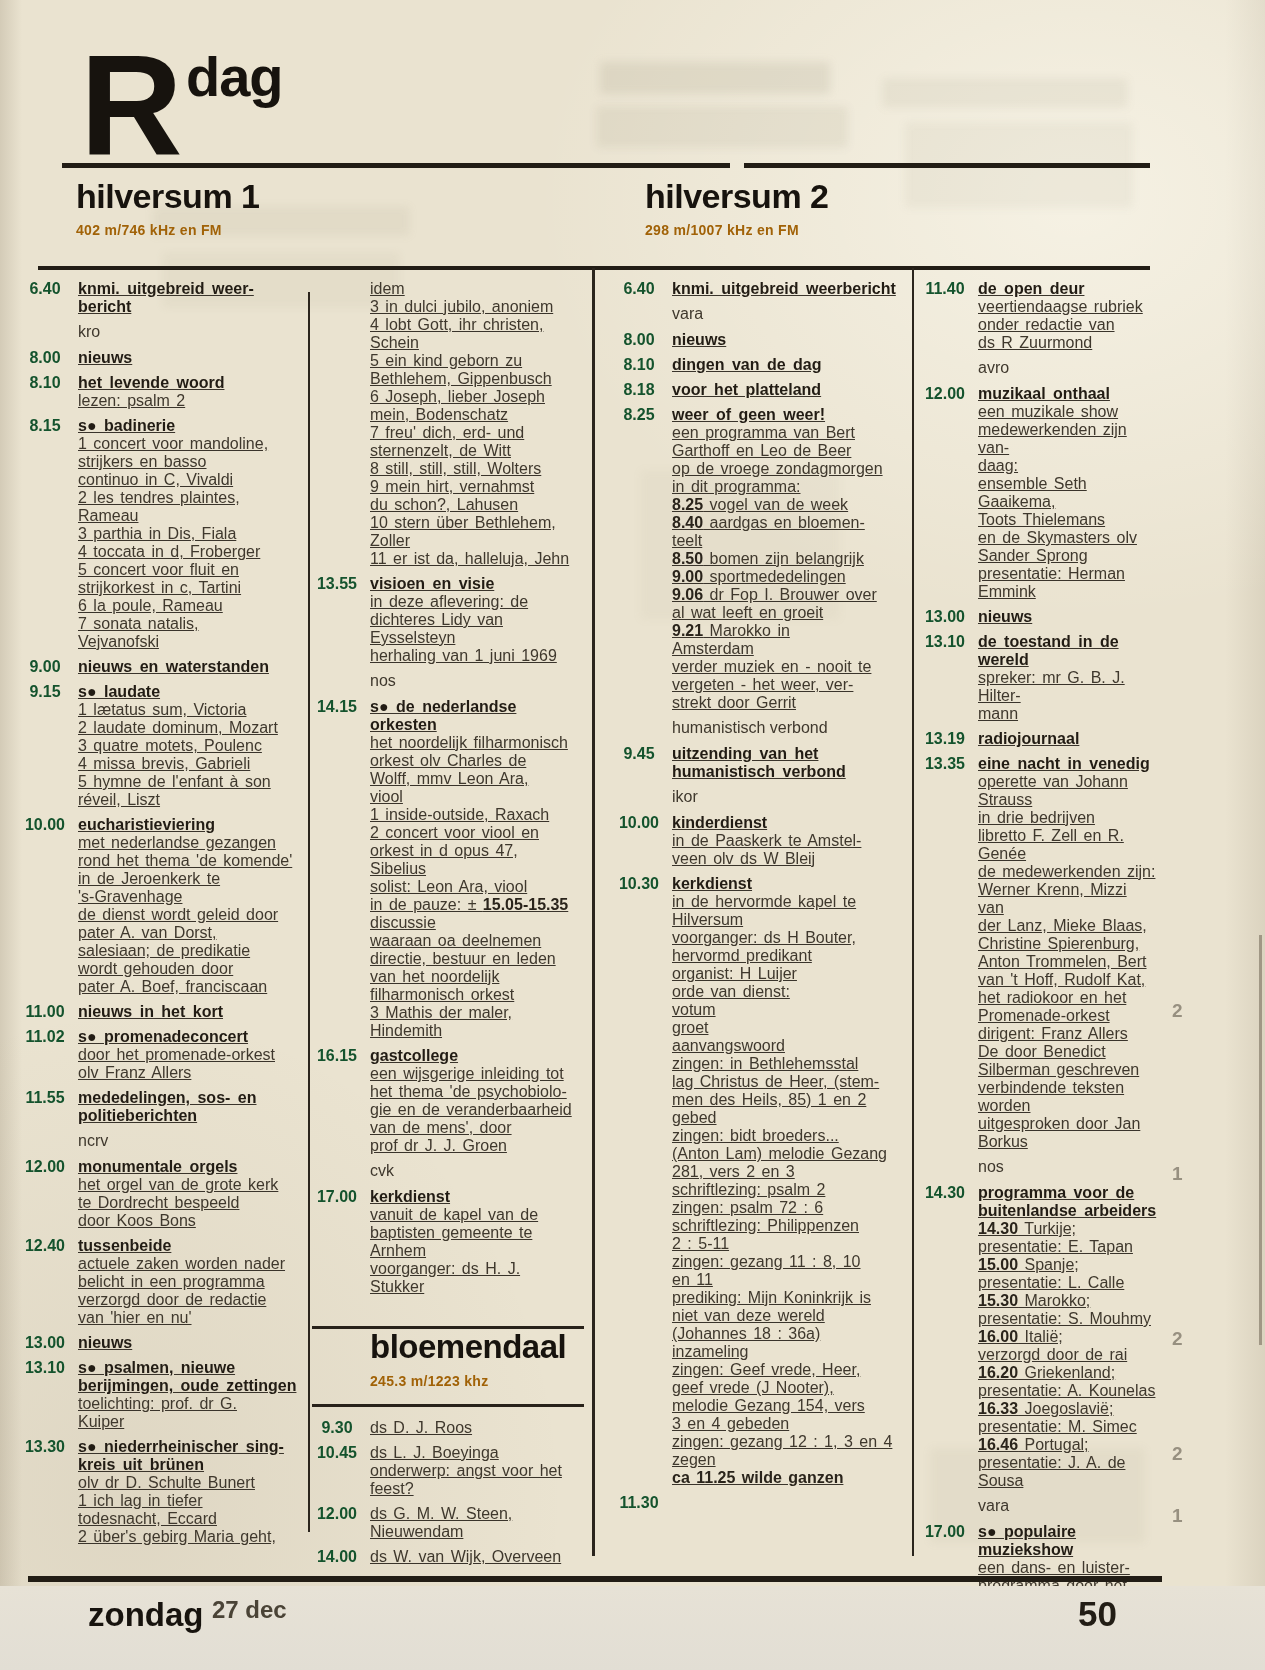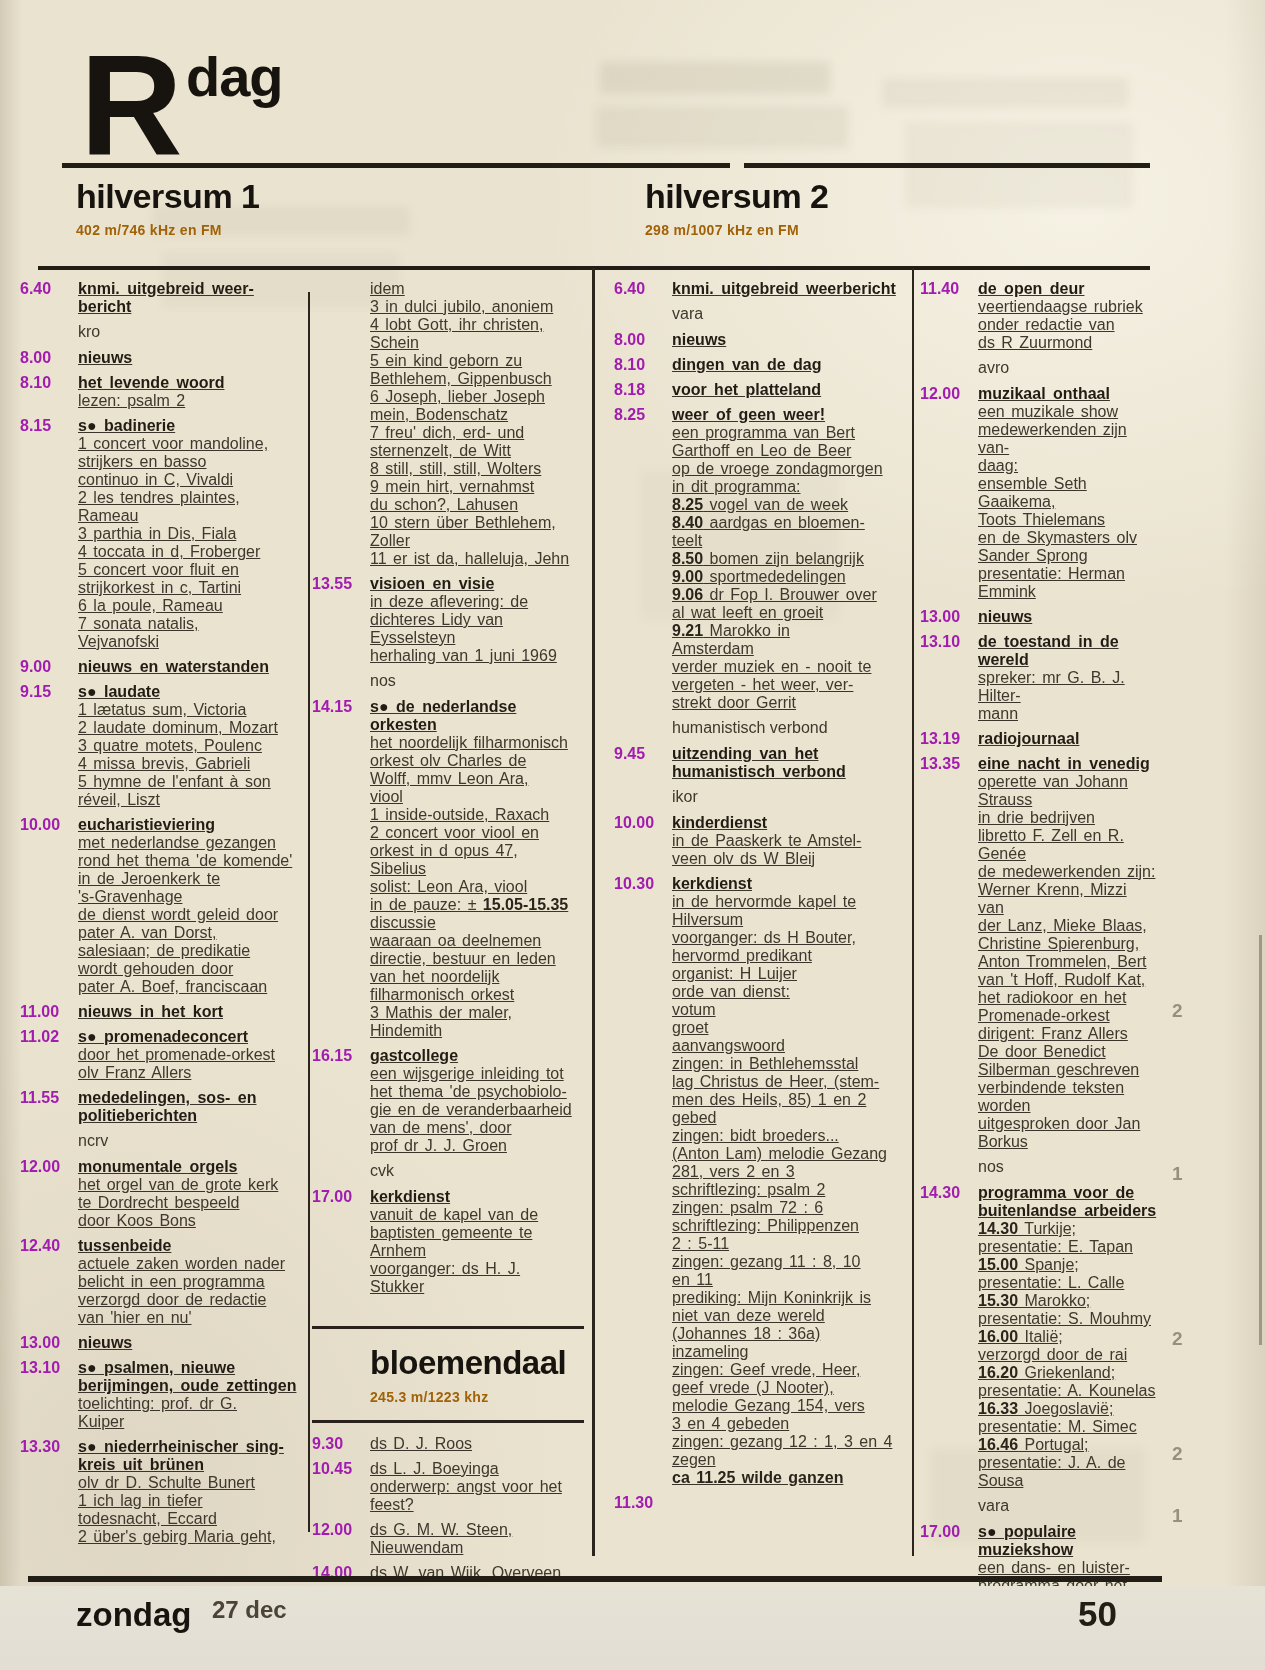--- a/index.html
+++ b/index.html
@@ -38,35 +38,35 @@
   .v2{left:592px;top:268px;width:3px;height:1288px;}
   .v3{left:912px;top:268px;width:2px;height:1288px;}
 
   .col{position:absolute;top:280px;font-size:16px;line-height:18px;}
   .c1{left:20px;width:282px;}
   .c2{left:312px;width:272px;}
   .c3{left:614px;width:292px;}
   .c4{left:920px;width:238px;}
 
   .entry{display:flex;margin-bottom:7px;}
-  .time{flex:0 0 50px;text-align:left;padding-right:8px;font-weight:bold;color:#a21caf;white-space:nowrap;}
+  .time{flex:0 0 50px;text-align:center;padding-right:8px;font-weight:bold;color:#14532d;white-space:nowrap;}
   .body{flex:1;word-spacing:2px;text-decoration:underline;}
   .title{font-weight:bold;color:#221c14;word-spacing:3px;}
   .line{color:#3f382d;}
   .b{font-weight:bold;color:#2a241b;}
   .broadcaster{margin:5px 0 8px 58px;color:#3f382d;}
 
-  .station-block{margin:30px 0 12px 0;border-top:3px solid #28221a;border-bottom:3px solid #28221a;padding:16px 0 14px 58px;}
+  .station-block{margin:30px 0 12px 0;border-top:3px solid #28221a;border-bottom:3px solid #28221a;padding:0 0 14px 58px;}
   .station-block .station-name{font-size:33px;}
   .station-block .station-freq{margin-top:7px;}
   .bl-entries .entry{margin-bottom:4px;margin-top:7px;}
 
   .footer-rule{left:28px;top:1576px;width:1134px;height:6px;}
   .footer-band{position:absolute;left:0;top:1586px;width:1265px;height:84px;background:linear-gradient(180deg,#e7e2d6,#e2ded4);}
-  .footer-day{position:absolute;left:76px;top:1596px;font-size:33px;font-weight:800;color:#17130e;}
+  .footer-day{position:absolute;left:88px;top:1596px;font-size:33px;font-weight:800;color:#17130e;}
   .footer-date{position:absolute;left:212px;top:1596px;font-size:24px;font-weight:700;color:#4a4336;}
   .footer-page{position:absolute;left:1078px;top:1594px;font-size:35px;font-weight:700;color:#221d15;}
 </style>
 </head>
 <body>
 
 <div class="ghost" style="left:600px;top:62px;width:230px;height:32px;"></div>
 <div class="ghost" style="left:596px;top:106px;width:252px;height:42px;opacity:.8;"></div>
 <div class="ghost" style="left:882px;top:78px;width:246px;height:30px;opacity:.7;"></div>
 <div class="ghost" style="left:905px;top:122px;width:228px;height:86px;opacity:.55;"></div>

